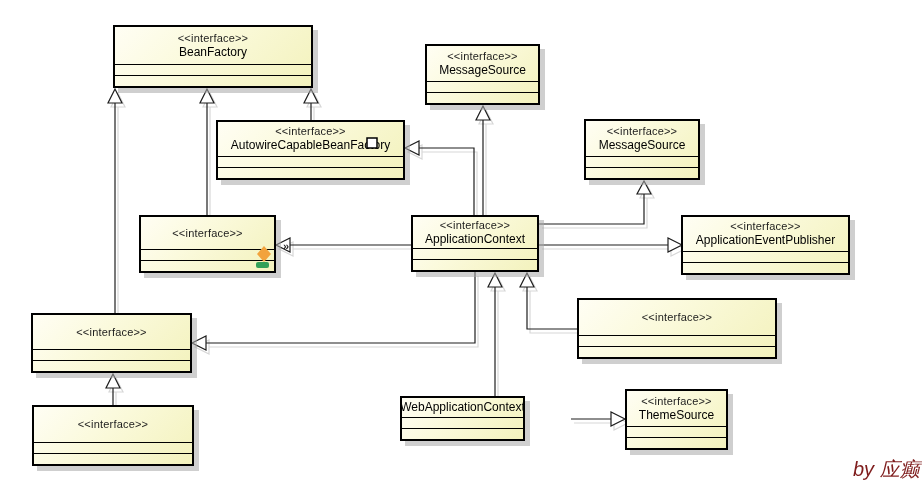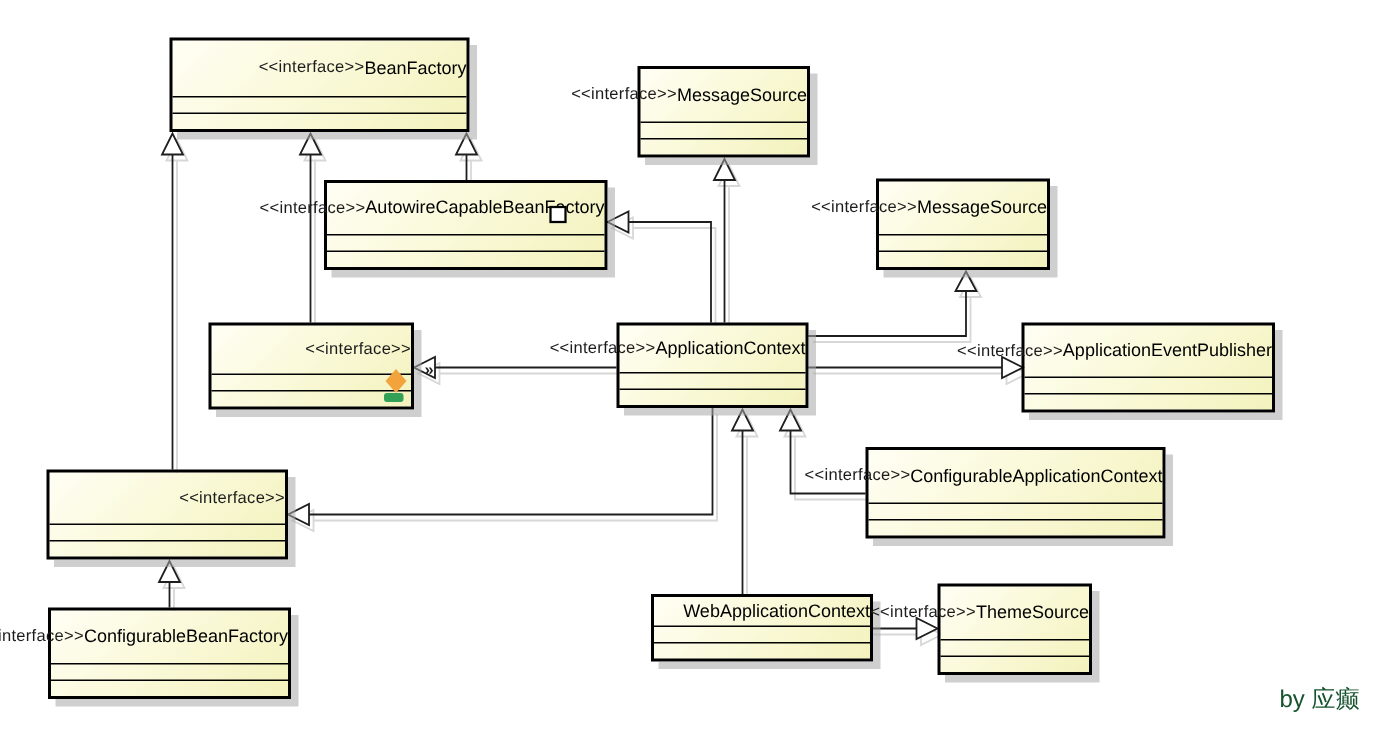--- a/index.html
+++ b/index.html
@@ -10,31 +10,31 @@
   #edges,#overlay{position:absolute;left:0;top:0;width:922px;height:490px;}
   #edges{z-index:0;}
   #overlay{z-index:3;pointer-events:none;}
   .node{
     position:absolute;z-index:1;box-sizing:border-box;
     border:2px solid #000;
     background:linear-gradient(135deg,#fffef4 0%,#fbfadd 40%,#f3f2bd 100%);
     box-shadow:5px 5px 0 rgba(168,168,168,0.55);
     display:flex;flex-direction:column;
   }
-  .hd{flex:1;display:flex;flex-direction:row;align-items:center;justify-content:flex-end;line-height:1.3;}
+  .hd{flex:1;display:flex;flex-direction:column;align-items:center;justify-content:center;line-height:1.3;}
   .stereo{font-size:11px;color:#1c1c1c;letter-spacing:0.2px;}
   .nm{font-size:12px;font-weight:normal;color:#000;}
   .comp{height:10px;border-top:1.5px solid #000;}
   .edge-line{stroke:#1e1e1e;stroke-width:1.2;fill:none;}
   .edge-tri{stroke:#1e1e1e;stroke-width:1.2;fill:#ffffff;}
   .sh-line{stroke:#d7d7d7;stroke-width:1.2;fill:none;}
   .sh-tri{stroke:#d7d7d7;stroke-width:1.2;fill:none;}
   #watermark{
     position:absolute;z-index:4;left:853px;top:456px;width:70px;
-    font-size:16px;color:#14532d;white-space:nowrap;
+    font-size:20px;color:#7f1d1d;white-space:nowrap;font-style:italic;
   }
   .guillemet{font-size:11px;font-weight:bold;fill:#1e1e1e;}
 </style>
 </head>
 <body>
 
 <div id="canvas">
 
   <svg id="edges" xmlns="http://www.w3.org/2000/svg">
 
@@ -187,36 +187,34 @@
     <div class="hd">
       <div class="stereo">&lt;&lt;interface&gt;&gt;</div>
     </div>
     <div class="comp"></div>
     <div class="comp"></div>
   </div>
 
   <div class="node" style="left:577px;top:298px;width:200px;height:61px">
     <div class="hd">
       <div class="stereo">&lt;&lt;interface&gt;&gt;</div>
-      <div class="nm">ConfigurableApplicationContext</div>
     </div>
     <div class="comp"></div>
     <div class="comp"></div>
   </div>
 
   <div class="node" style="left:32px;top:405px;width:162px;height:61px">
     <div class="hd">
       <div class="stereo">&lt;&lt;interface&gt;&gt;</div>
-      <div class="nm">ConfigurableBeanFactory</div>
-    </div>
-    <div class="comp"></div>
-    <div class="comp"></div>
-  </div>
-
-  <div class="node" style="left:434px;top:396px;width:148px;height:45px">
+    </div>
+    <div class="comp"></div>
+    <div class="comp"></div>
+  </div>
+
+  <div class="node" style="left:400px;top:396px;width:125px;height:45px">
     <div class="hd">
       <div class="nm">WebApplicationContext</div>
     </div>
     <div class="comp"></div>
     <div class="comp"></div>
   </div>
 
   <div class="node" style="left:625px;top:389px;width:103px;height:61px">
     <div class="hd">
       <div class="stereo">&lt;&lt;interface&gt;&gt;</div>

